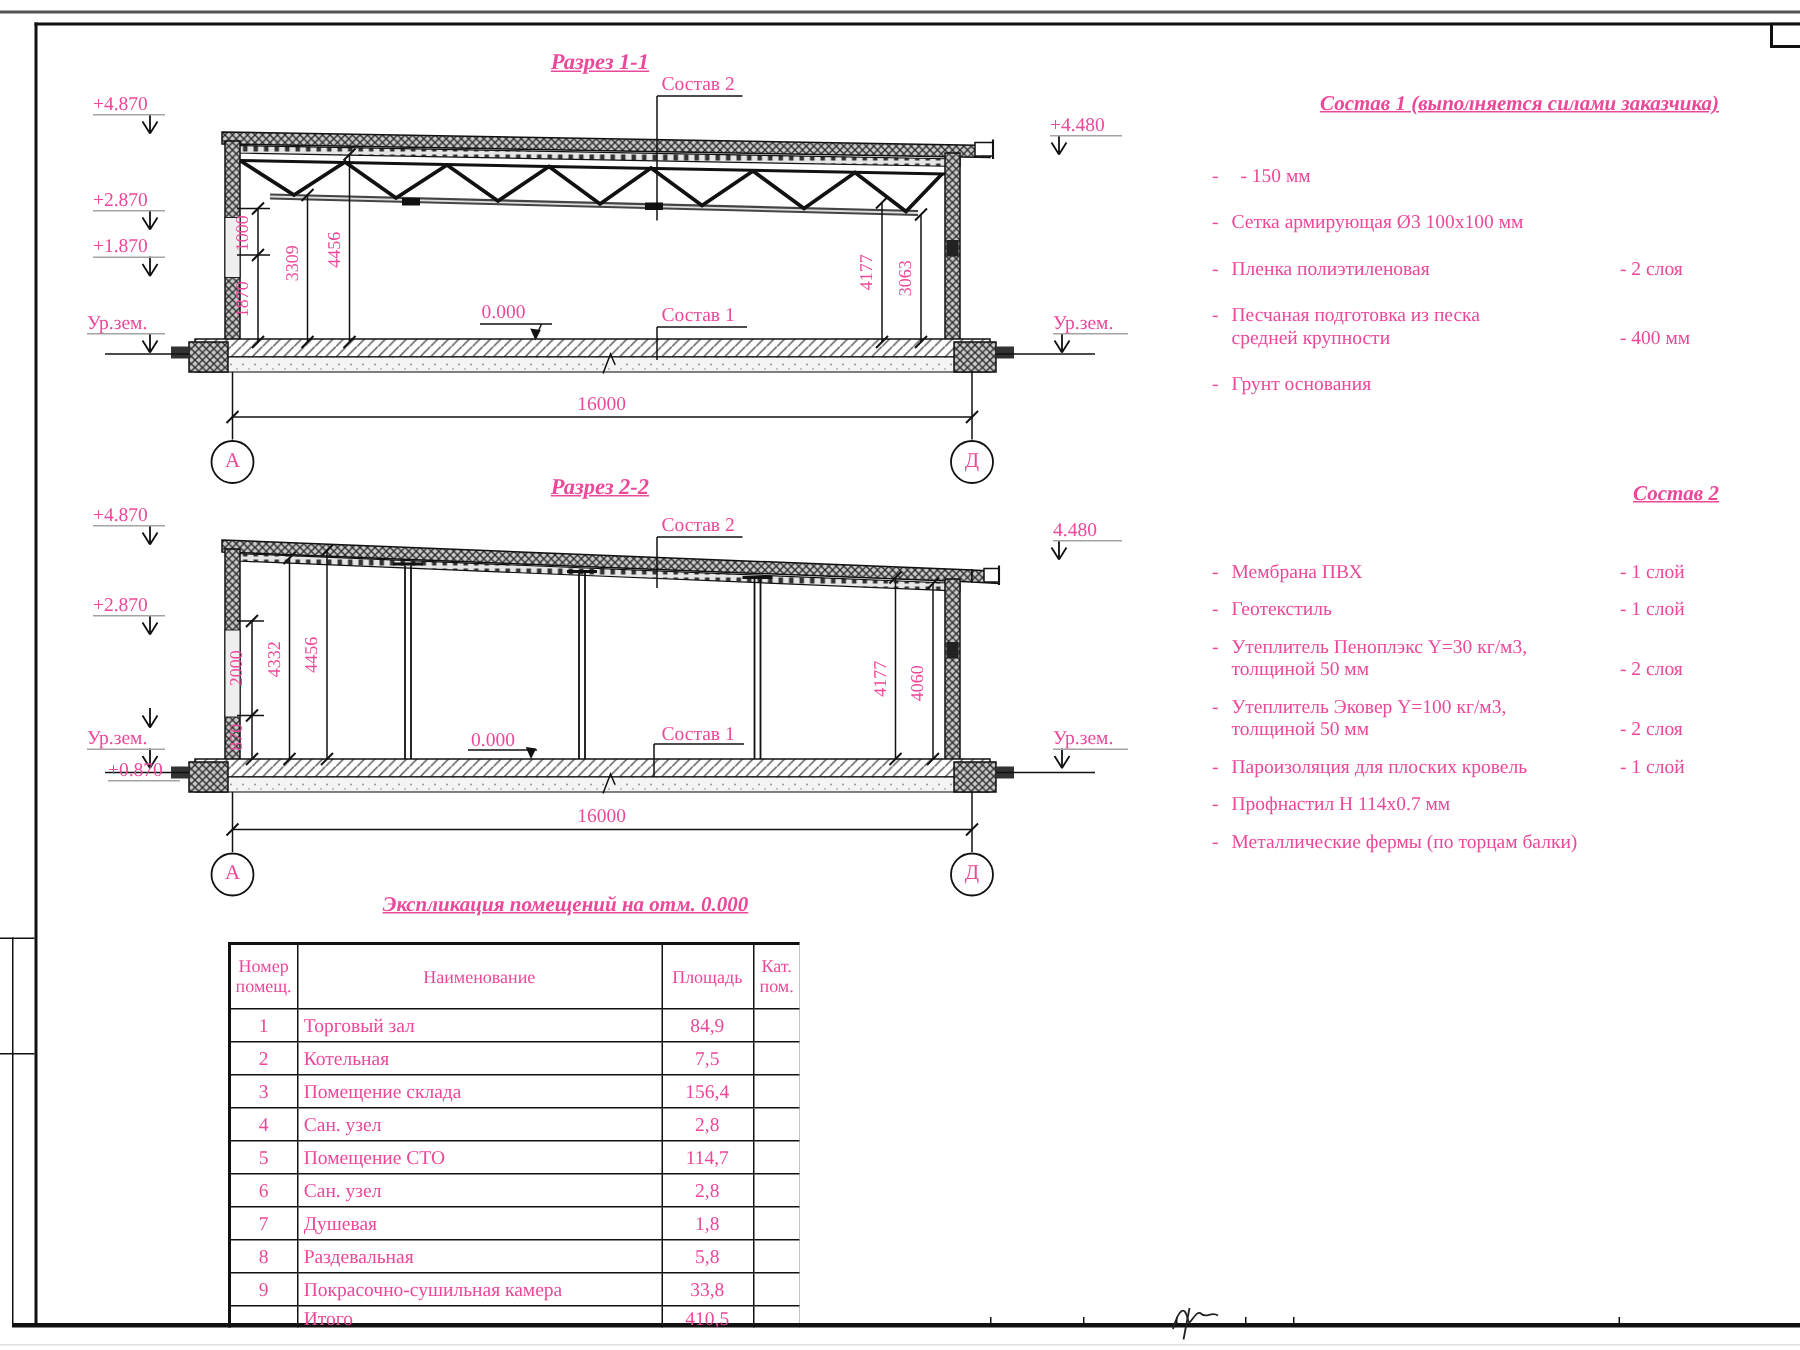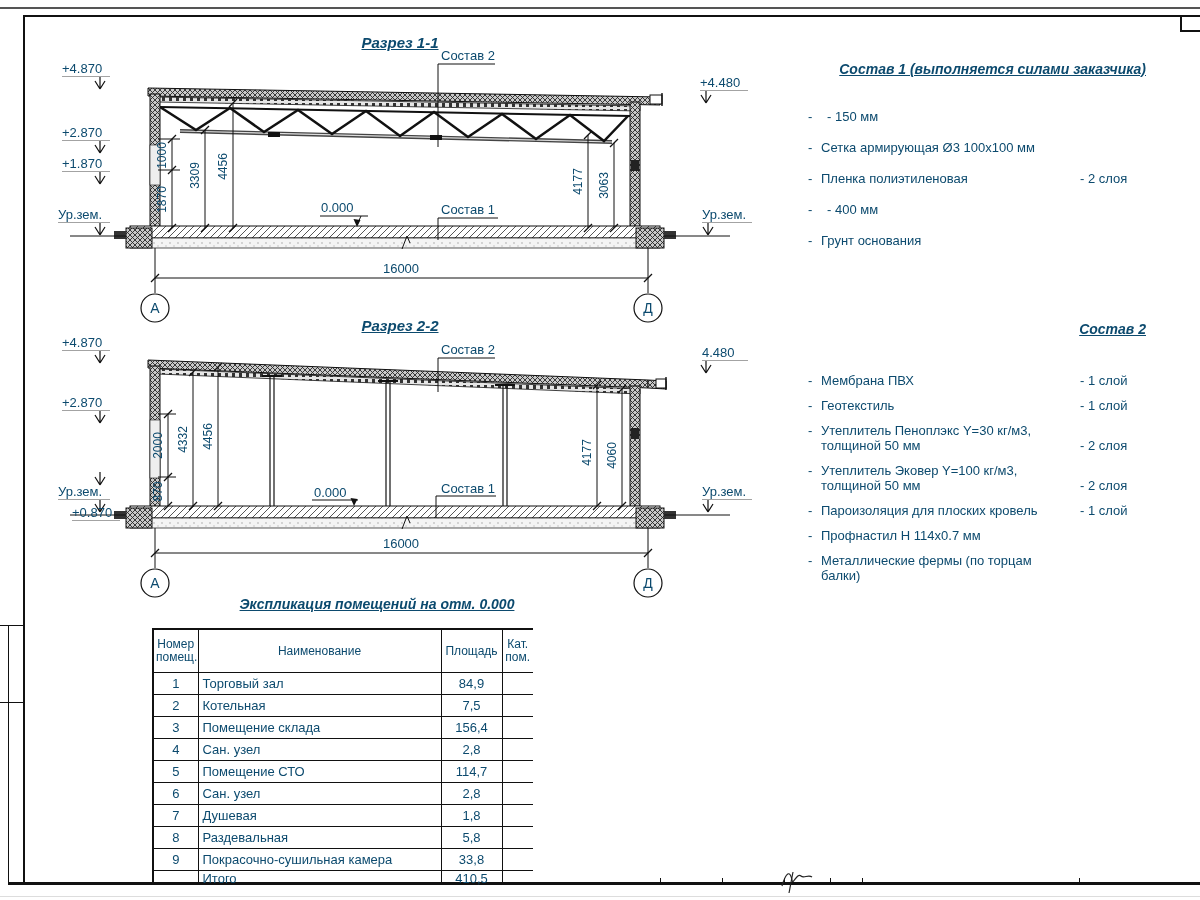--- a/index.html
+++ b/index.html
@@ -1,17 +1,17 @@
 <!DOCTYPE html>
 <html><head>
 <meta charset="utf-8">
 <style>
   html,body{margin:0;padding:0;background:#fff;}
   .sheet{position:relative;width:1200px;height:900px;background:#fff;overflow:hidden;
-         font-family:Liberation Sans, sans-serif;color:#0c4a6e;}
+         font-family:Liberation Serif, serif;color:#ec4899;}
   svg.linework{position:absolute;left:0;top:0;pointer-events:none;}
   
   .frame{position:absolute;background:#111;}
   .cornerbox{position:absolute;border:2px solid #111;background:#fff;}
   
   .lbl{position:absolute;font-size:13px;line-height:13px;white-space:nowrap;}
   .und{border-bottom:1px solid #a3a3a3;padding-bottom:1px;}
   .ttl{position:absolute;font-size:15px;font-style:italic;font-weight:bold;
        text-decoration:underline;text-align:center;white-space:nowrap;}
   .dim{position:absolute;width:40px;height:13px;line-height:13px;font-size:12px;
@@ -312,20 +312,24 @@
     <div class="item">
       <span class="dash">-</span>
       <span class="txt">
           <span>Пленка полиэтиленовая</span>
           <span></span>
         </span>
       <span class="val">-  2 слоя</span>
     </div>
     <div class="item">
       <span class="dash">-</span>
+      <span class="txt">
+          <span>Песчаная подготовка из песка</span>
+          <span>средней крупности</span>
+        </span>
       <span class="val">- 400 мм</span>
     </div>
     <div class="item">
       <span class="dash">-</span>
       <span class="txt">
           <span>Грунт основания</span>
           <span></span>
         </span>
       <span class="val"></span>
     </div>

